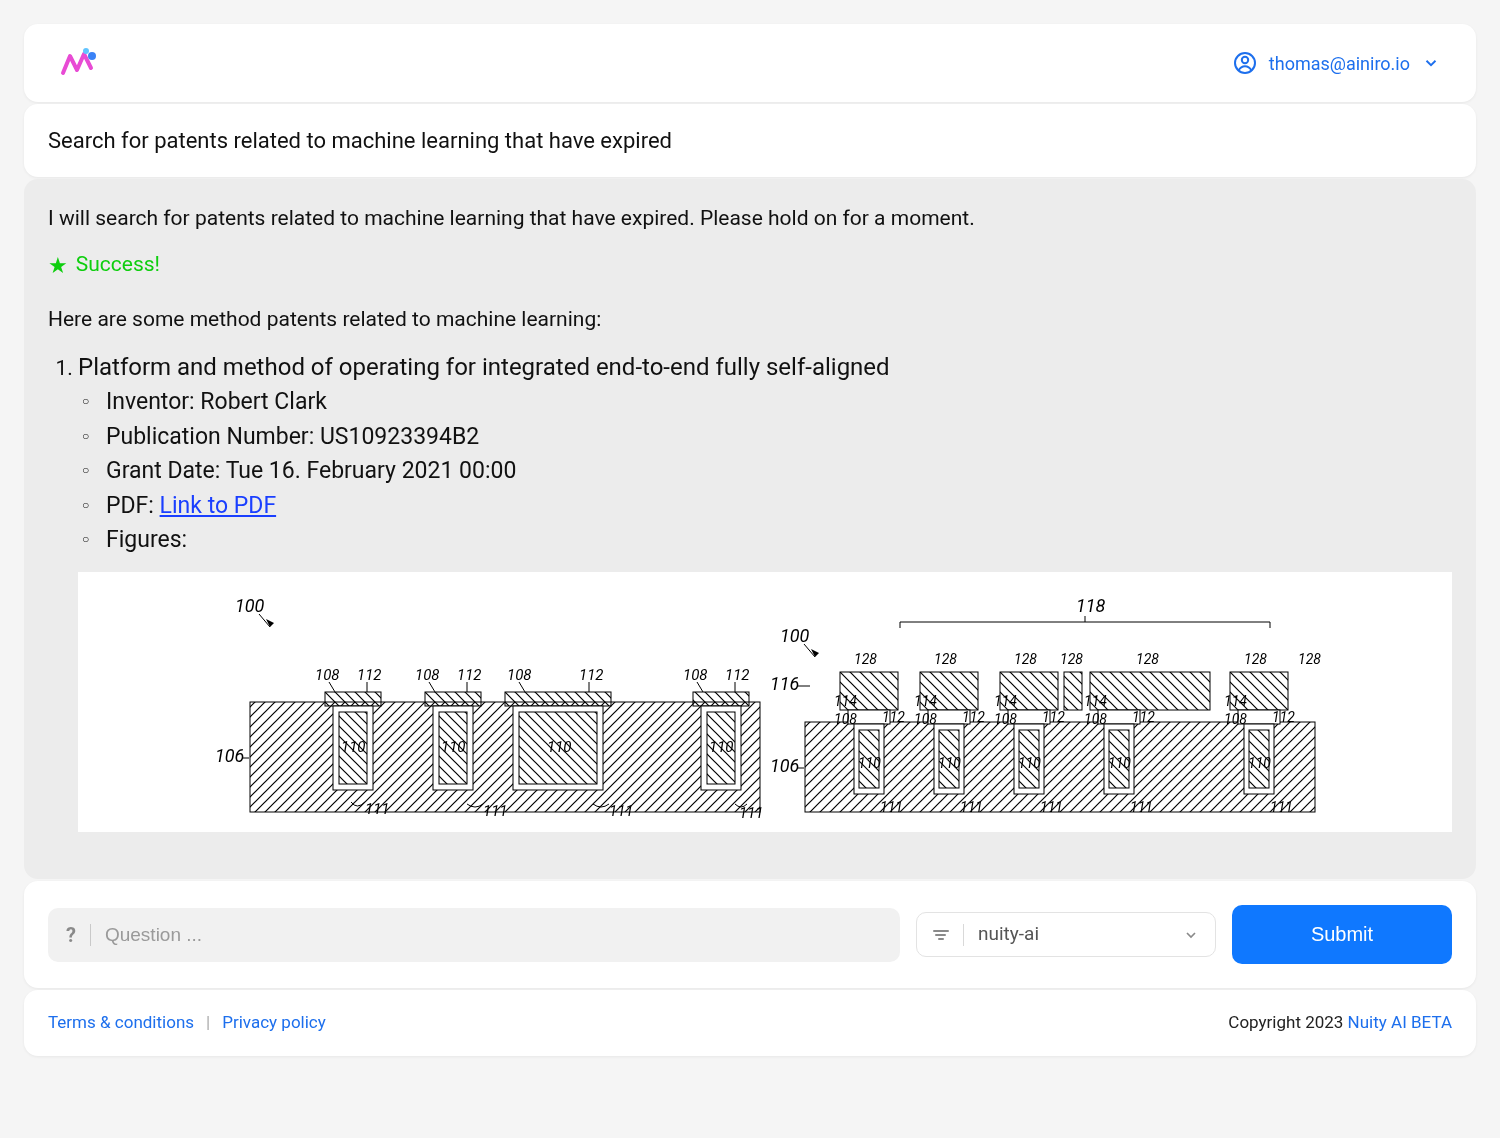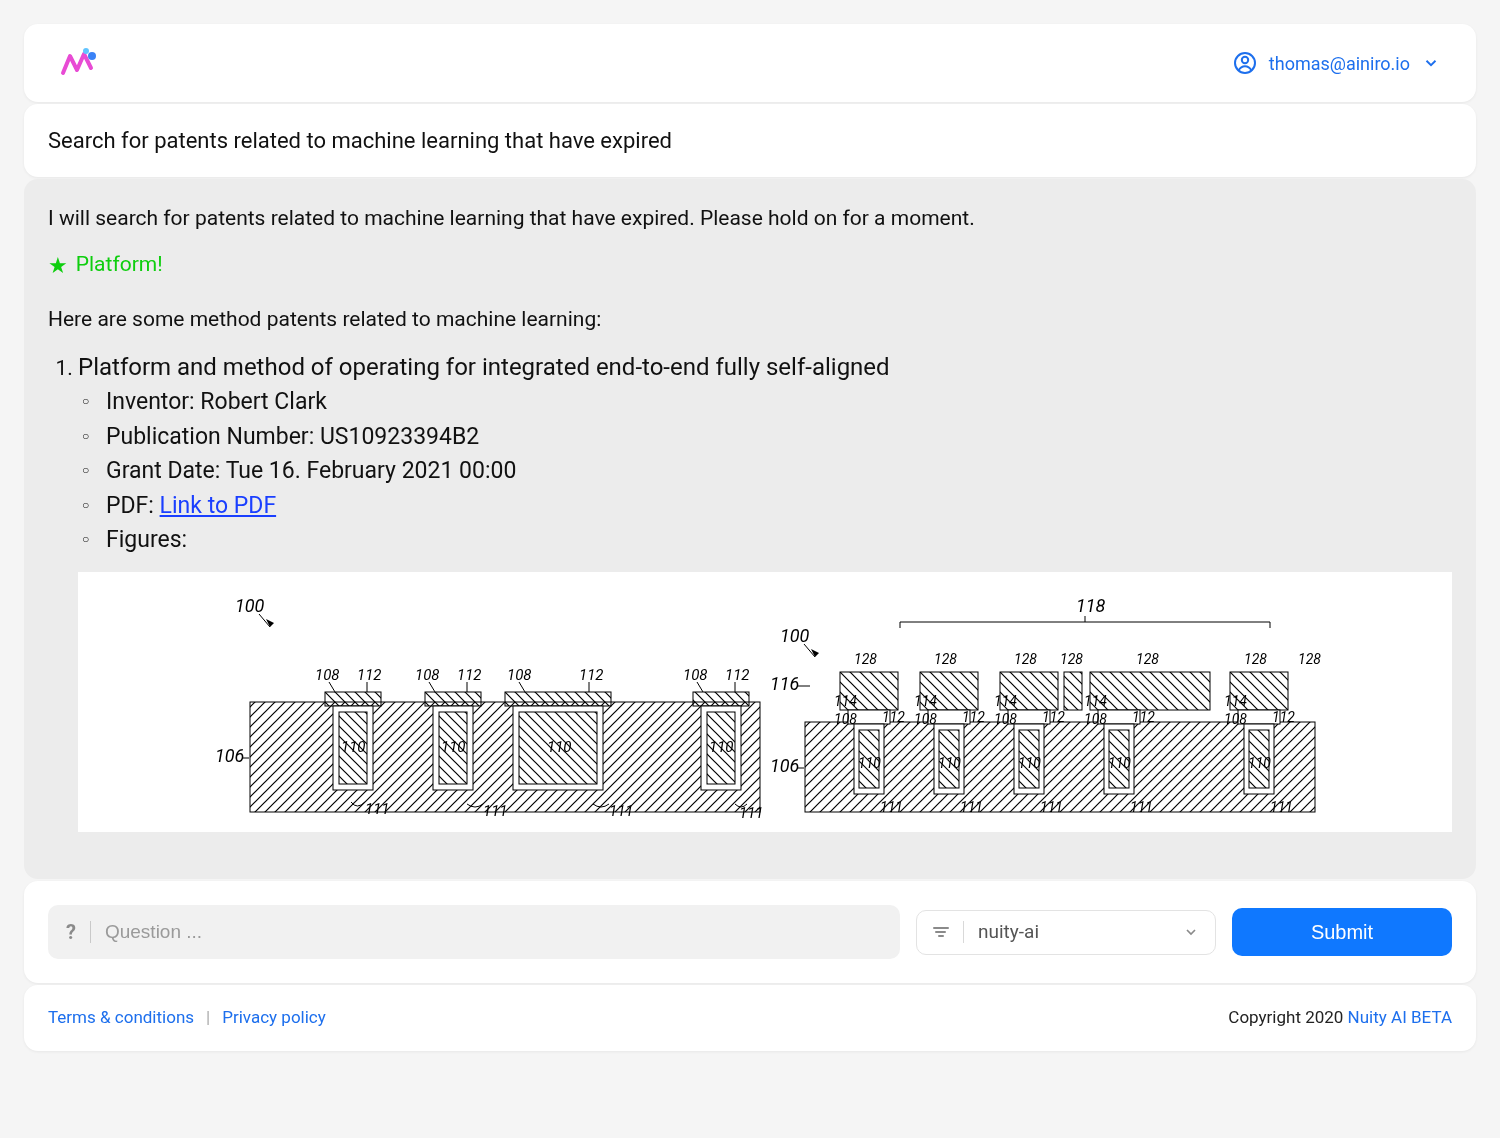--- a/index.html
+++ b/index.html
@@ -43,21 +43,21 @@
 .q-input-wrap input::placeholder{color:#9a9a9a}
 .model-select{display:flex;align-items:center;width:300px;background:#fff;border:1px solid #e3e3e3;border-radius:10px;height:45px;padding:0 16px;color:#565656;cursor:pointer}
 .model-select .filt{color:#8a8a8a;display:flex;flex-direction:column;gap:2px;width:16px}
 .model-select .filt span{height:2px;background:#8a8a8a;border-radius:1px}
 .model-select .filt span:nth-child(1){width:16px}
 .model-select .filt span:nth-child(2){width:11px;margin-left:2px}
 .model-select .filt span:nth-child(3){width:6px;margin-left:5px}
 .model-select .divider{width:1px;height:22px;background:#d9d9d9;margin:0 14px}
 .model-select .sel-text{flex:1;font-size:19px;color:#555}
 .model-select .chev{width:16px;height:16px;color:#8a8a8a}
-.submit-btn{background:#0f78ff;color:#fff;border:none;border-radius:10px;height:48px;width:220px;font-size:20px;cursor:pointer}
+.submit-btn{background:#0f78ff;color:#fff;border:none;border-radius:10px;height:59px;width:220px;font-size:20px;cursor:pointer}
 
 
 .footer{display:flex;align-items:flex-end;justify-content:space-between;padding:20px 24px;font-size:17px}
 .footer-left{display:flex;align-items:center;gap:12px}
 .footer-left a{color:#1d6fed;text-decoration:none}
 .footer-left .sep{color:#aaa}
 .footer-right{color:#222}
 .footer-right a{color:#1d6fed;text-decoration:none}
 </style>
 </head>
@@ -87,21 +87,21 @@
   </div>
 
   <div class="card query-bar">
     <span>Search for patents related to machine learning that have expired</span>
   </div>
 
   <div class="result-panel">
     <p>I will search for patents related to machine learning that have expired. Please hold on for a moment.</p>
     <div class="success">
       <span class="star">★</span>
-      <span>Platform!</span>
+      <span>Success!</span>
     </div>
     <p class="intro2">Here are some method patents related to machine learning:</p>
 
     <ol class="patent-list">
       <li>
         <div class="patent-title">Platform and method of operating for integrated end-to-end fully self-aligned</div>
         <ul class="detail">
           <li><span>Inventor:</span> <span>Robert Clark</span></li>
           <li><span>Publication Number:</span> <span>US10923394B2</span></li>
           <li><span>Grant Date:</span> <span>Tue 16. February 2021 00:00</span></li>
@@ -290,17 +290,17 @@
     <button class="submit-btn">Submit</button>
   </div>
 
   <div class="card footer">
     <div class="footer-left">
       <a href="#">Terms &amp; conditions</a>
       <span class="sep">|</span>
       <a href="#">Privacy policy</a>
     </div>
     <div class="footer-right">
-      <span>Copyright 2020 </span><a href="#">Nuity AI BETA</a>
+      <span>Copyright 2023 </span><a href="#">Nuity AI BETA</a>
     </div>
   </div>
 
 </div>
 
 </body></html>

